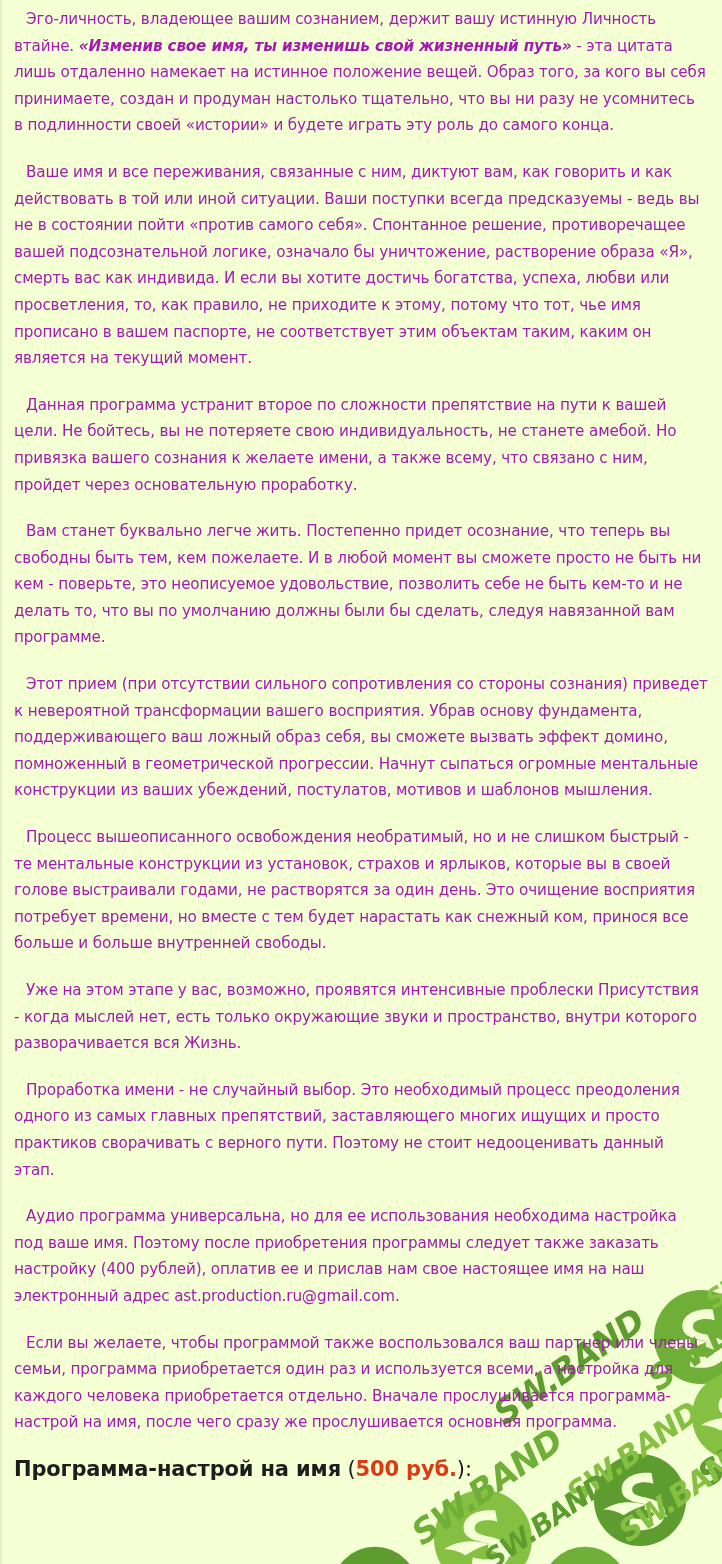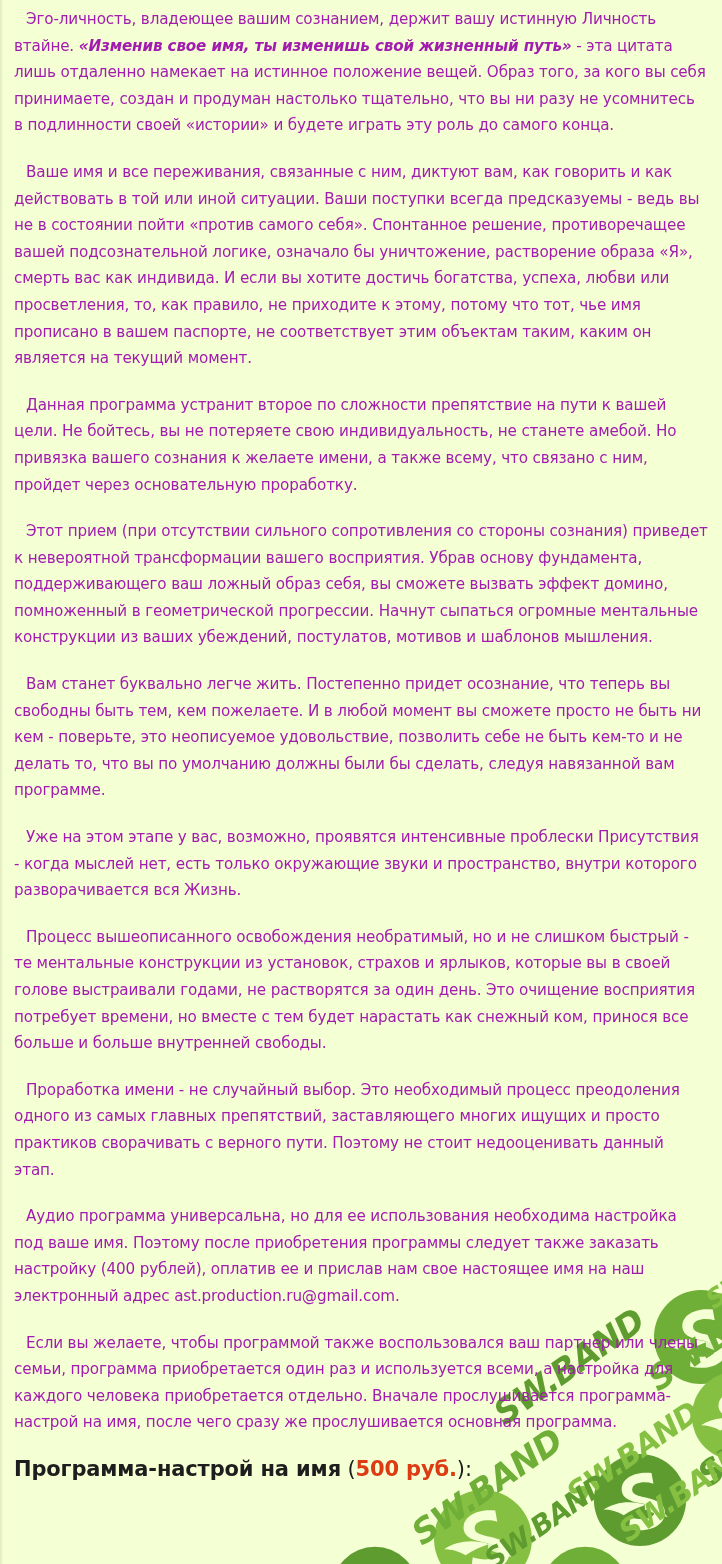--- a/index.html
+++ b/index.html
@@ -153,24 +153,24 @@
     </div>
 
   <div id="content">
 
     <p class="para first">
       <span>Эго-личность, владеющее вашим сознанием, держит вашу истинную Личность втайне. </span><span class="it">«Изменив свое имя, ты изменишь свой жизненный путь»</span><span> - эта цитата лишь отдаленно намекает на истинное положение вещей. Образ того, за кого вы себя принимаете, создан и продуман настолько тщательно, что вы ни разу не усомнитесь в подлинности своей «истории» и будете играть эту роль до самого конца.</span>
     </p>
 
     <p class="para">Ваше имя и все переживания, связанные с ним, диктуют вам, как говорить и как действовать в той или иной ситуации. Ваши поступки всегда предсказуемы - ведь вы не в состоянии пойти «против самого себя». Спонтанное решение, противоречащее вашей подсознательной логике, означало бы уничтожение, растворение образа «Я», смерть вас как индивида. И если вы хотите достичь богатства, успеха, любви или просветления, то, как правило, не приходите к этому, потому что тот, чье имя прописано в вашем паспорте, не соответствует этим объектам таким, каким он является на текущий момент.</p>
     <p class="para">Данная программа устранит второе по сложности препятствие на пути к вашей цели. Не бойтесь, вы не потеряете свою индивидуальность, не станете амебой. Но привязка вашего сознания к желаете имени, а также всему, что связано с ним, пройдет через основательную проработку.</p>
+    <p class="para">Вам станет буквально легче жить. Постепенно придет осознание, что теперь вы свободны быть тем, кем пожелаете. И в любой момент вы сможете просто не быть ни кем - поверьте, это неописуемое удовольствие, позволить себе не быть кем-то и не делать то, что вы по умолчанию должны были бы сделать, следуя навязанной вам программе.</p>
     <p class="para">Этот прием (при отсутствии сильного сопротивления со стороны сознания) приведет к невероятной трансформации вашего восприятия. Убрав основу фундамента, поддерживающего ваш ложный образ себя, вы сможете вызвать эффект домино, помноженный в геометрической прогрессии. Начнут сыпаться огромные ментальные конструкции из ваших убеждений, постулатов, мотивов и шаблонов мышления.</p>
-    <p class="para">Вам станет буквально легче жить. Постепенно придет осознание, что теперь вы свободны быть тем, кем пожелаете. И в любой момент вы сможете просто не быть ни кем - поверьте, это неописуемое удовольствие, позволить себе не быть кем-то и не делать то, что вы по умолчанию должны были бы сделать, следуя навязанной вам программе.</p>
+    <p class="para">Процесс вышеописанного освобождения необратимый, но и не слишком быстрый - те ментальные конструкции из установок, страхов и ярлыков, которые вы в своей голове выстраивали годами, не растворятся за один день. Это очищение восприятия потребует времени, но вместе с тем будет нарастать как снежный ком, принося все больше и больше внутренней свободы.</p>
     <p class="para">Уже на этом этапе у вас, возможно, проявятся интенсивные проблески Присутствия - когда мыслей нет, есть только окружающие звуки и пространство, внутри которого разворачивается вся Жизнь.</p>
-    <p class="para">Процесс вышеописанного освобождения необратимый, но и не слишком быстрый - те ментальные конструкции из установок, страхов и ярлыков, которые вы в своей голове выстраивали годами, не растворятся за один день. Это очищение восприятия потребует времени, но вместе с тем будет нарастать как снежный ком, принося все больше и больше внутренней свободы.</p>
     <p class="para">Проработка имени - не случайный выбор. Это необходимый процесс преодоления одного из самых главных препятствий, заставляющего многих ищущих и просто практиков сворачивать с верного пути. Поэтому не стоит недооценивать данный этап.</p>
     <p class="para">Аудио программа универсальна, но для ее использования необходима настройка под ваше имя. Поэтому после приобретения программы следует также заказать настройку (400 рублей), оплатив ее и прислав нам свое настоящее имя на наш электронный адрес ast.production.ru@gmail.com.</p>
     <p class="para">Если вы желаете, чтобы программой также воспользовался ваш партнер или члены семьи, программа приобретается один раз и используется всеми, а настройка для каждого человека приобретается отдельно. Вначале прослушивается программа-настрой на имя, после чего сразу же прослушивается основная программа.</p>
 
     <h3 class="offer" id="offer-1"><span class="lead">Программа-настрой на имя</span><span> (</span><span class="price">500 руб.</span><span>):</span></h3>
 
     <div id="spacer-1"></div>
 
   </div>
 </div>

